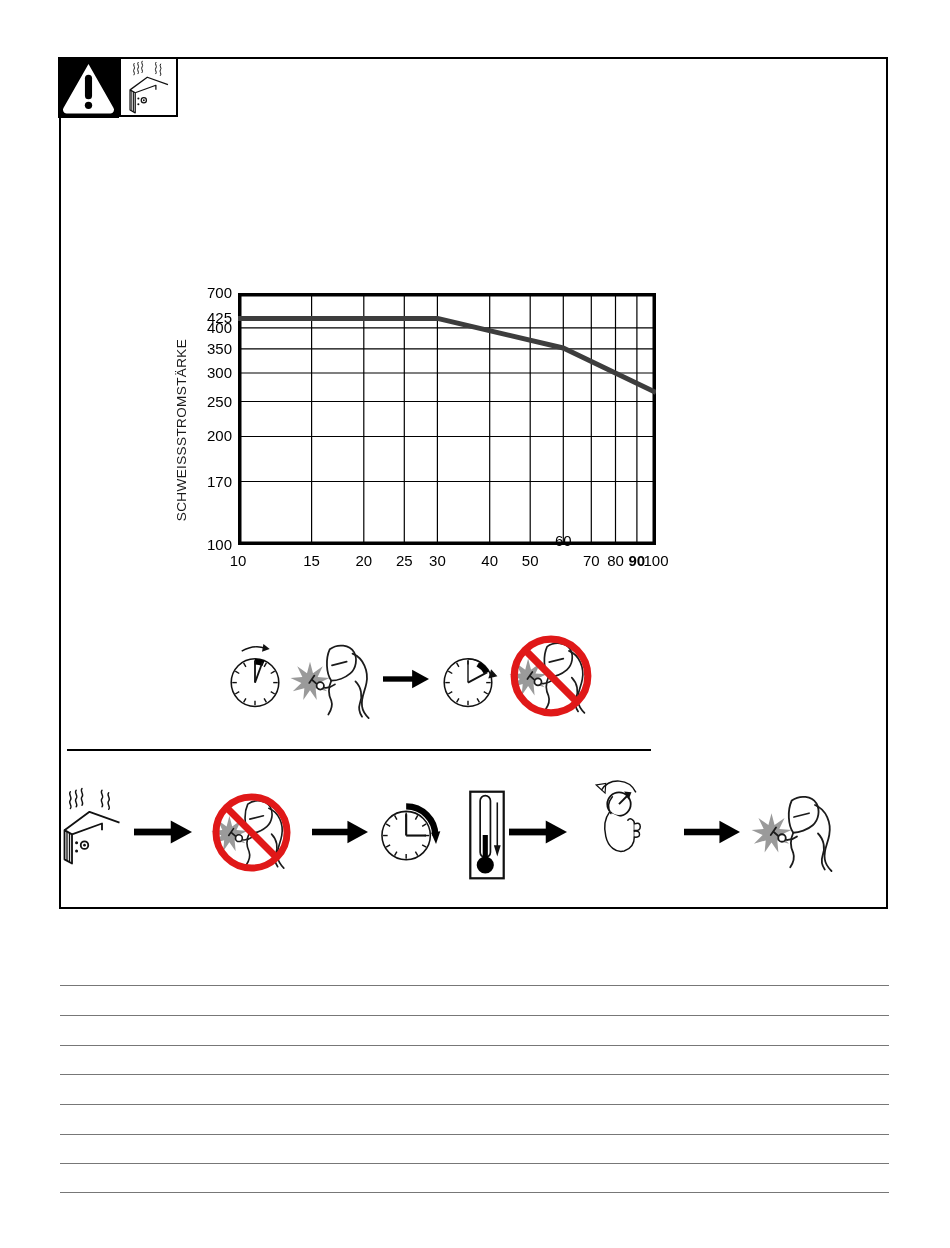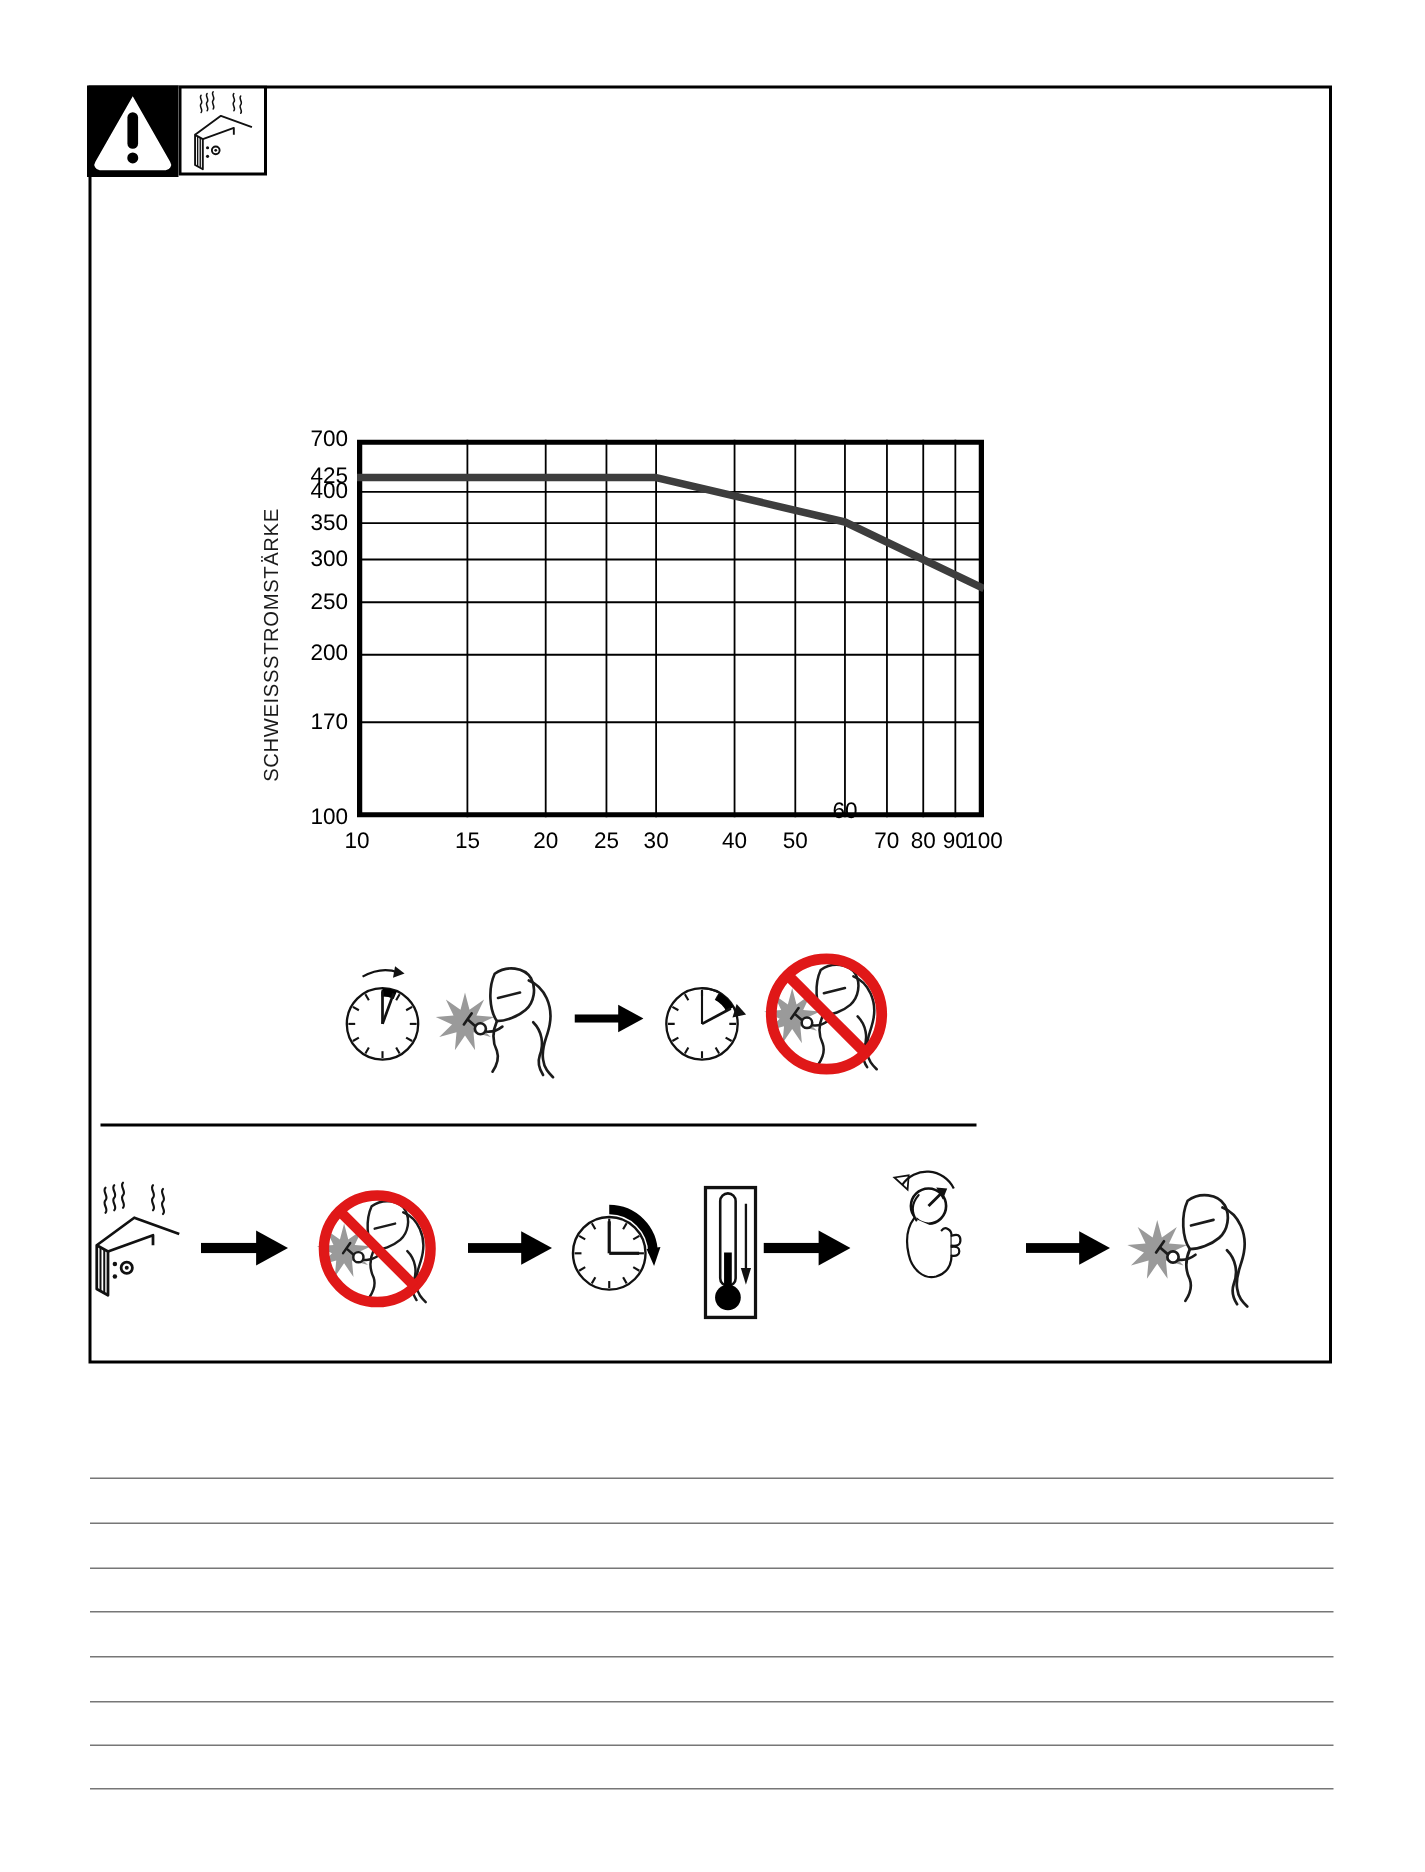--- a/index.html
+++ b/index.html
@@ -141,21 +141,21 @@
       <div class="x-tick-label" style="left: 218px; top: 552px;">10</div>
       <div class="x-tick-label" style="left: 291.606px; top: 552px;">15</div>
       <div class="x-tick-label" style="left: 343.831px; top: 552px;">20</div>
       <div class="x-tick-label" style="left: 384.339px; top: 552px;">25</div>
       <div class="x-tick-label" style="left: 417.437px; top: 552px;">30</div>
       <div class="x-tick-label" style="left: 469.661px; top: 552px; text-align: center;">40</div>
       <div class="x-tick-label" style="left: 510.169px; top: 552px;">50</div>
       <div class="x-tick-label" style="left: 543.267px; top: 532px;">60</div>
       <div class="x-tick-label" style="left: 571.251px; top: 552px;">70</div>
       <div class="x-tick-label" style="left: 595.492px; top: 552px;">80</div>
-      <div class="x-tick-label" style="left: 616.873px; top: 552px;">90</div>
+      <div class="x-tick-label" style="left: 616.873px; top: 552px; font-weight: bold;">90</div>
       <div class="x-tick-label" style="left: 636px; top: 552px;">100</div>
     </div>
   <div id="ylabels">
       <div class="y-tick-label" style="left: 186px; top: 286px;">700</div>
       <div class="y-tick-label" style="left: 186px; top: 311.447px;">425</div>
       <div class="y-tick-label" style="left: 186px; top: 320.939px;">400</div>
       <div class="y-tick-label" style="left: 186px; top: 341.847px;">350</div>
       <div class="y-tick-label" style="left: 186px; top: 365.983px;">300</div>
       <div class="y-tick-label" style="left: 186px; top: 394.53px;">250</div>
       <div class="y-tick-label" style="left: 186px; top: 429.47px;">200</div>

